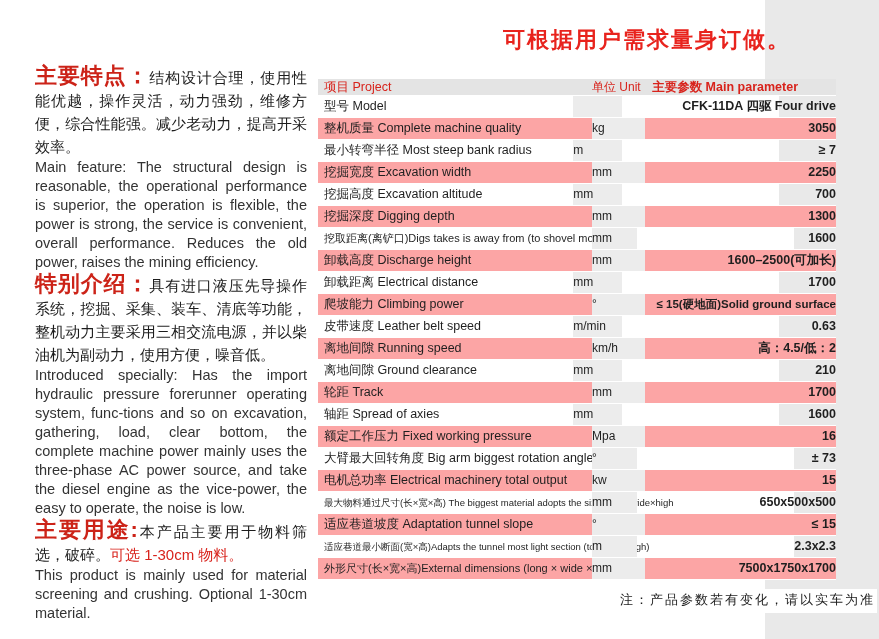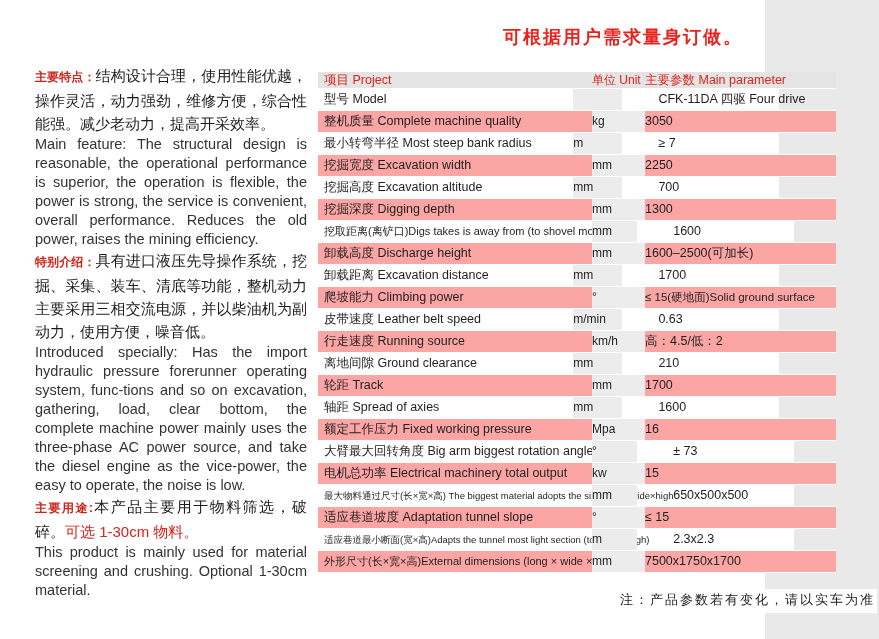--- a/index.html
+++ b/index.html
@@ -6,40 +6,40 @@
   .page{
     position:relative;width:879px;height:639px;background:#ffffff;overflow:hidden;
     font-family:"Liberation Sans","DejaVu Sans",sans-serif;color:#222;
   }
   
   .gray-band{position:absolute;left:765px;top:0;width:114px;height:639px;background:#e9e9e9;}
 
   
   .title{
     position:absolute;left:503px;top:25px;margin:0;
-    font-size:18px;font-weight:bold;color:#e8231d;letter-spacing:2px;white-space:nowrap;
+    font-size:22px;font-weight:bold;color:#e8231d;letter-spacing:2px;white-space:nowrap;
   }
 
   
   .left-col{position:absolute;left:35px;top:64px;width:272px;}
   .left-col p{margin:0;}
   .p-cn{font-size:15px;line-height:23px;text-align:justify;color:#1c1c1c;}
   .p-en{font-size:14.5px;line-height:19px;text-align:justify;color:#333;}
-  .red-head{color:#cc2318;font-weight:bold;font-size:12px;}
+  .red-head{color:#cc2318;font-weight:bold;font-size:22px;}
   .red-inline{color:#d8231c;}
   .sec{margin-top:4px;}
   .sec-last{margin-top:7px;}
 
   
-  .spec-table{position:absolute;left:318px;top:72px;width:518px;font-size:12.5px;color:#1f1f1f;}
+  .spec-table{position:absolute;left:318px;top:79px;width:518px;font-size:12.5px;color:#1f1f1f;}
   .row{display:flex;height:22px;line-height:21px;box-sizing:border-box;border-bottom:1px solid #fff;}
   .cell{box-sizing:border-box;overflow:visible;}
   .c-label{width:274px;padding-left:6px;white-space:nowrap;}
   .c-unit{width:53px;background:#ececec;font-size:12px;}
-  .c-value{width:191px;text-align:left;white-space:nowrap;}
+  .c-value{width:191px;text-align:right;white-space:nowrap;font-weight:bold;}
   .row.gray{background:#fca5a5;}
   
   .row.white .c-value{background:linear-gradient(to right,#ffffff 0,#ffffff 121px,rgba(0,0,0,0) 121px);margin-left:36px;}
   .row.header{height:17px;line-height:16px;background:#e4e4e4;color:#d8231c;font-size:12.5px;}
   .row.header .c-unit{background:transparent;color:#d8231c;}
   .row.header .c-value{padding-right:38px;}
   .c-label.sm{font-size:11px;}
   .c-label.xs{font-size:9.5px;}
   .c-value.vsmall{font-size:11.5px;}
 
@@ -117,39 +117,39 @@
     <div class="cell c-value">1600</div>
   </div>
 
   <div class="row gray">
     <div class="cell c-label">卸载高度 Discharge height</div>
     <div class="cell c-unit">mm</div>
     <div class="cell c-value">1600–2500(可加长)</div>
   </div>
 
   <div class="row white">
-    <div class="cell c-label">卸载距离 Excavation distance</div>
+    <div class="cell c-label">卸载距离 Electrical distance</div>
     <div class="cell c-unit">mm</div>
     <div class="cell c-value">1700</div>
   </div>
 
   <div class="row gray">
     <div class="cell c-label">爬坡能力 Climbing power</div>
     <div class="cell c-unit">°</div>
     <div class="cell c-value vsmall">≤ 15(硬地面)Solid ground surface</div>
   </div>
 
   <div class="row white">
     <div class="cell c-label">皮带速度 Leather belt speed</div>
     <div class="cell c-unit">m/min</div>
     <div class="cell c-value">0.63</div>
   </div>
 
   <div class="row gray">
-    <div class="cell c-label">行走速度 Running source</div>
+    <div class="cell c-label">离地间隙 Running speed</div>
     <div class="cell c-unit">km/h</div>
     <div class="cell c-value">高：4.5/低：2</div>
   </div>
 
   <div class="row white">
     <div class="cell c-label">离地间隙 Ground clearance</div>
     <div class="cell c-unit">mm</div>
     <div class="cell c-value">210</div>
   </div>
 

